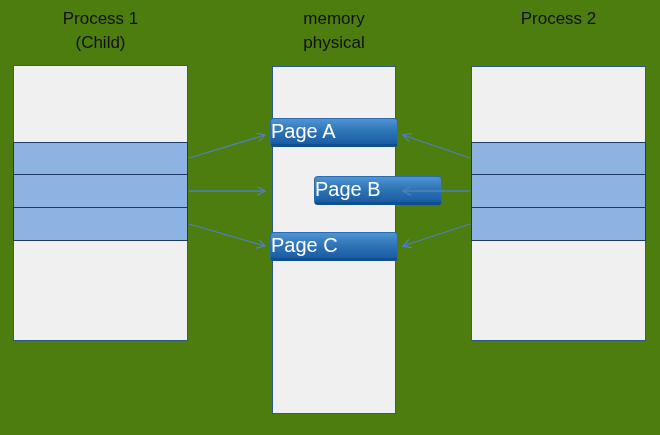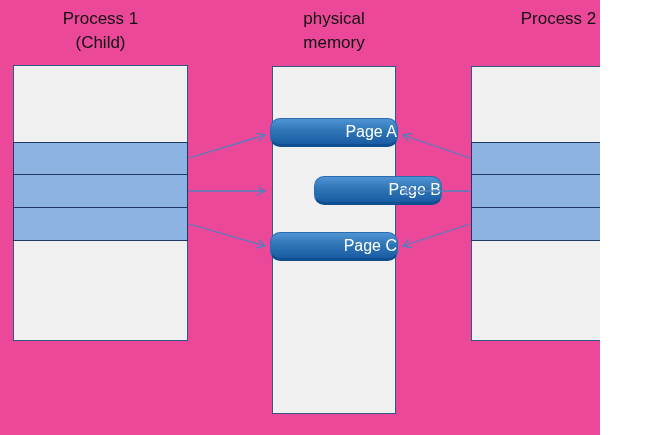--- a/index.html
+++ b/index.html
@@ -5,23 +5,23 @@
   html, body {
     margin: 0;
     padding: 0;
     background: #ffffff;
     font-family: "Liberation Sans", sans-serif;
   }
   * { box-sizing: border-box; }
 
   .scene {
     position: relative;
-    width: 600px;
+    width: 660px;
     height: 435px;
-    background: #ec4899;
+    background: #4d7c0f;
     overflow: hidden;
   }
 
   .col-title {
     position: absolute;
     top: 7px;
     text-align: center;
     font-size: 17px;
     line-height: 24px;
     color: #111111;
@@ -41,25 +41,25 @@
   }
 
   .page-box {
     position: absolute;
     left: 270px;
     width: 128px;
     height: 29px;
     background: linear-gradient(180deg, #4f93d3 0%, #2e75b6 48%, #1a5ca4 100%);
     border: 1px solid #2a6cb0;
     border-bottom: 3px solid #0f4e8f;
-    border-radius: 10px;
+    border-radius: 4px;
     color: #ffffff;
-    font-size: 16px;
+    font-size: 20px;
     line-height: 25px;
-    text-align: right;
+    text-align: left;
   }
 
   .arrow-layer {
     position: absolute;
     left: 0;
     top: 0;
     width: 660px;
     height: 435px;
     pointer-events: none;
   }
@@ -67,22 +67,22 @@
 </head>
 <body>
 
 <div class="scene">
 
   <div class="col-title" style="left:13px; width:175px;">
     <span class="line">Process 1</span>
     <span class="line">(Child)</span>
   </div>
   <div class="col-title" style="left:272px; width:124px;">
+    <span class="line">memory</span>
     <span class="line">physical</span>
-    <span class="line">memory</span>
   </div>
   <div class="col-title" style="left:471px; width:175px;">
     <span class="line">Process 2</span>
   </div>
 
   <div class="mem-rect" style="left:13px; top:65px; width:175px; height:276px;"></div>
   <div class="shared-band" style="left:13px; top:142px; width:175px; height:33px;"></div>
   <div class="shared-band" style="left:13px; top:174px; width:175px; height:34px;"></div>
   <div class="shared-band" style="left:13px; top:207px; width:175px; height:34px;"></div>
 

